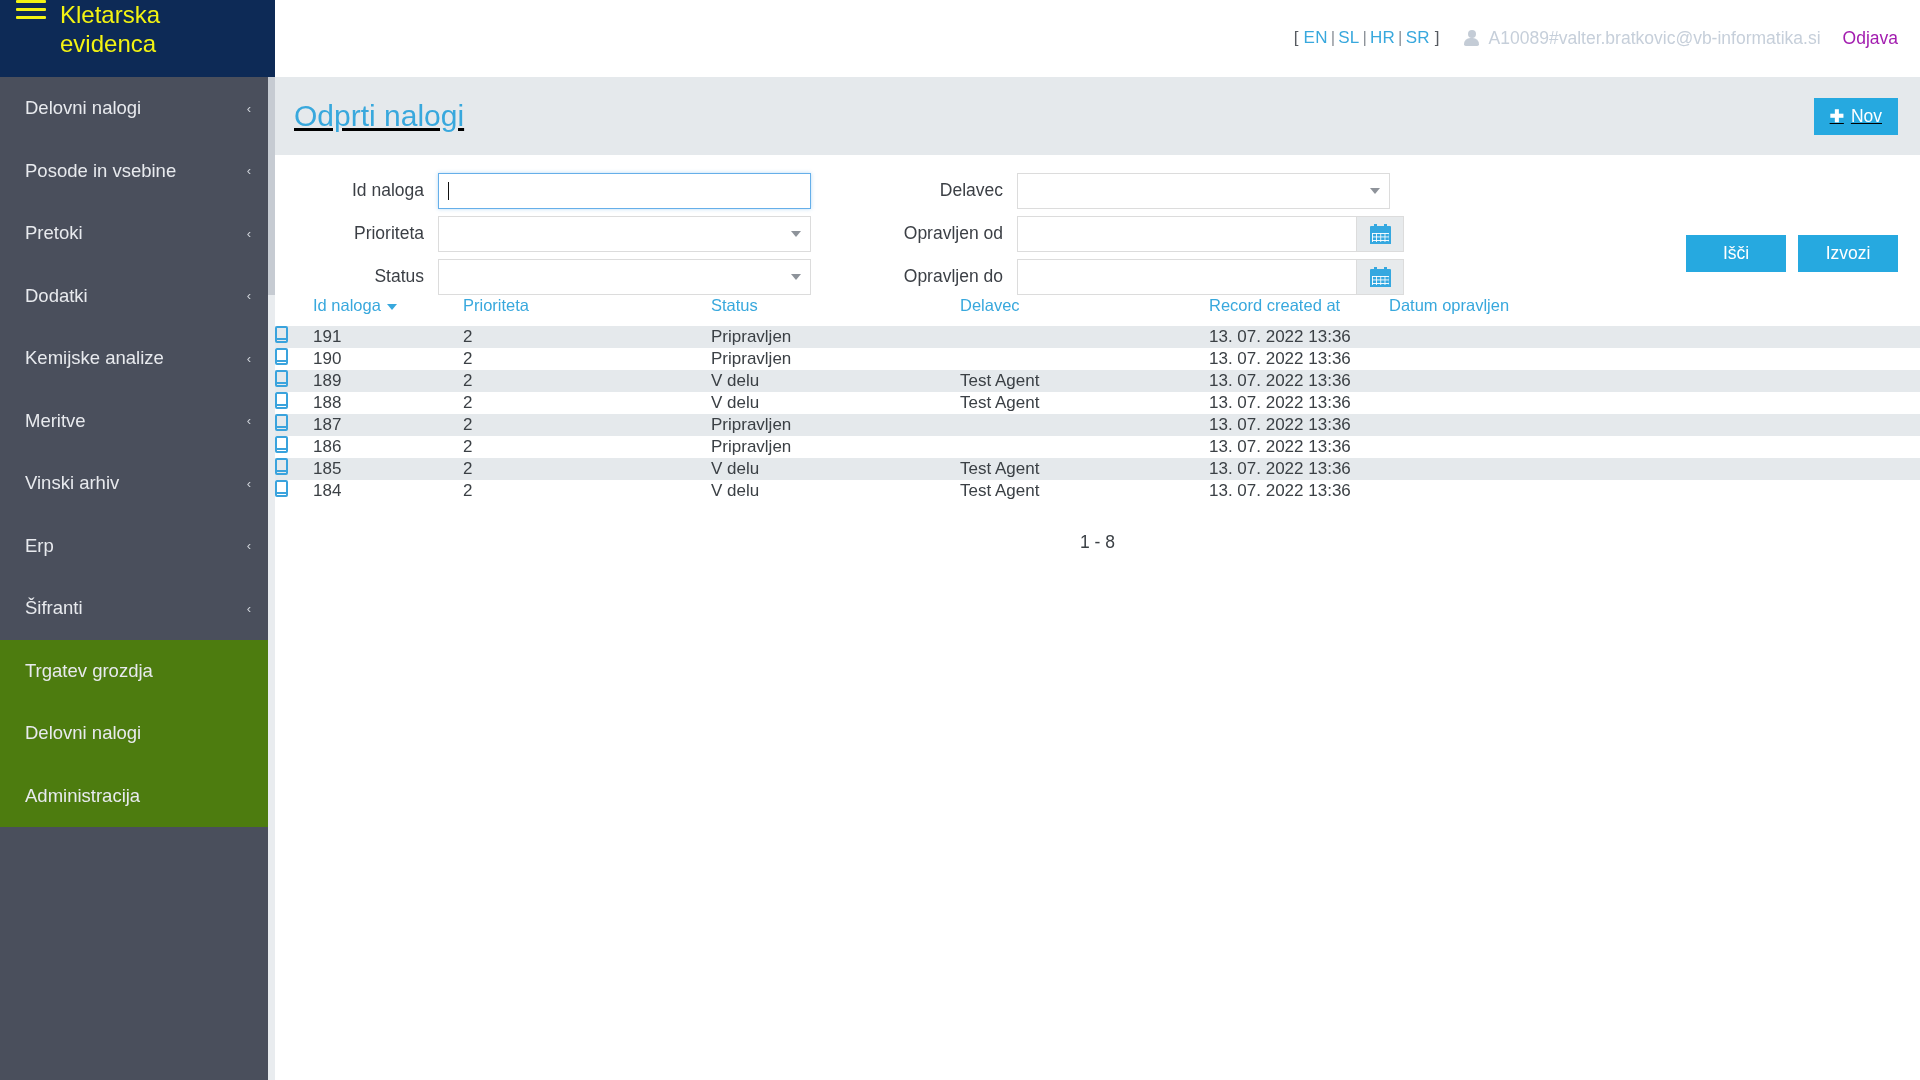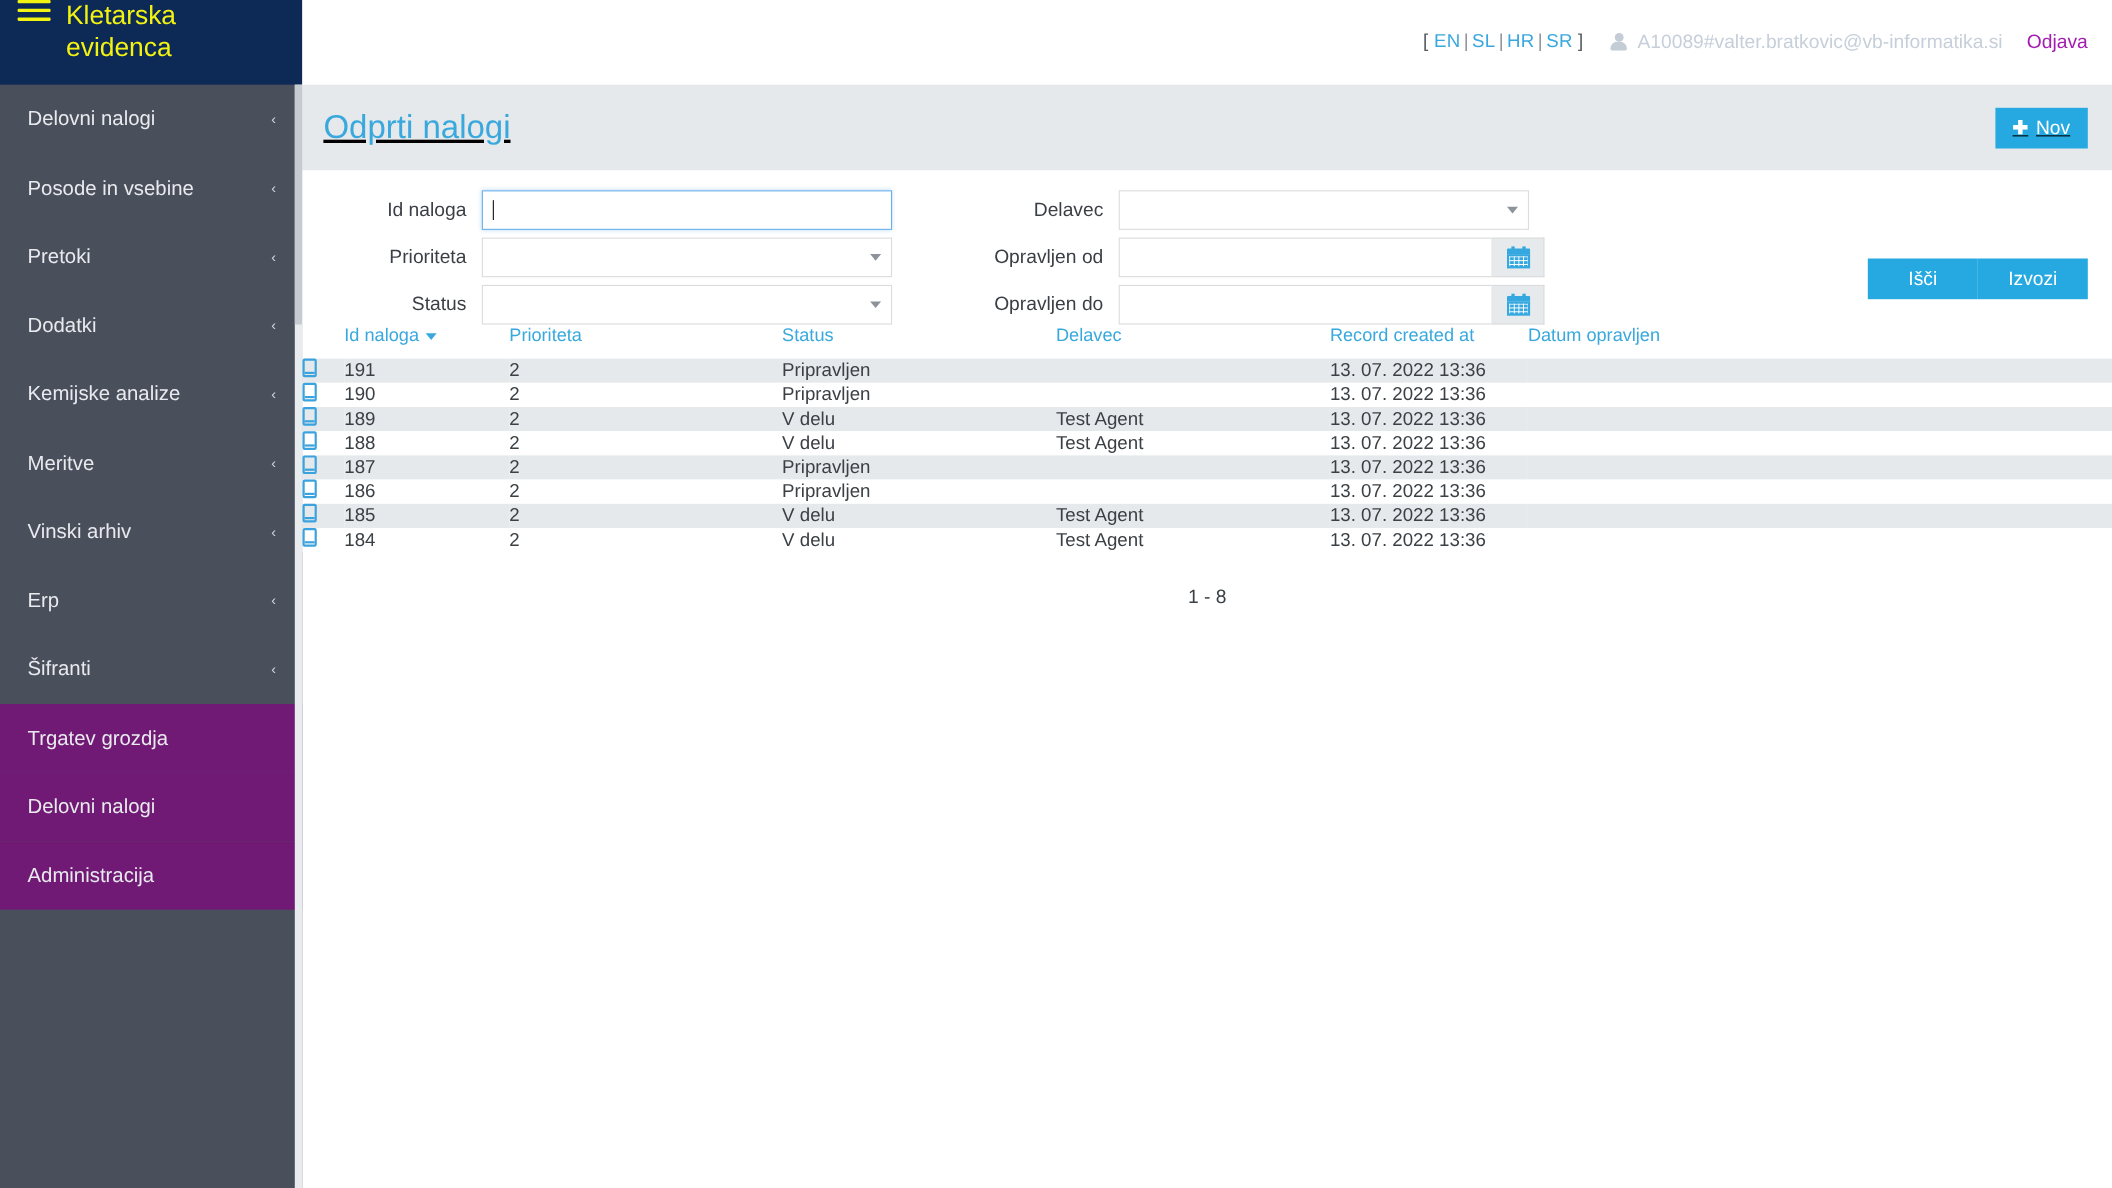--- a/index.html
+++ b/index.html
@@ -41,40 +41,41 @@
     height: 62.5px;
     display: flex; align-items: center;
     padding: 0 24px 0 25px;
     color: #e8eaee;
     font-size: 18.5px;
     font-weight: 400;
     cursor: pointer;
     justify-content: space-between;
     white-space: nowrap;
   }
-  .nav-item.group { background: #701a75; }
+  .nav-item.group { background: #4d7c0f; }
   .nav-item .chev { color: #cfd3d9; font-size: 13px; line-height: 1; }
   .sidebar-scroll {
     position: absolute; right: 0; top: 77px; width: 7px; height: 1003px;
     background: #e9ecef;
   }
   .sidebar-scroll .thumb {
     position: absolute; top: 0; left: 0; width: 7px; height: 218px;
     background: #c6cbd2;
   }
 
   
   .main { flex: 1 1 auto; height: 1080px; position: relative; background: #ffffff; }
 
   .topbar {
     height: 77px;
     background: #ffffff;
     display: flex; align-items: center; justify-content: flex-end;
     padding-right: 22px;
     border-bottom: 1px solid #ffffff;
+    border-radius: 20px;
   }
   .langs { color: #565a60; font-size: 17px; letter-spacing: .2px; margin-right: 24px; }
   .langs a { color: #38a8dd; text-decoration: none; cursor: pointer; }
   .langs .sep { color: #8d9299; padding: 0 3px; }
   .langs .brk { color: #565a60; }
   .userbox { display: flex; align-items: center; gap: 10px; }
   .user-icon { width: 15px; height: 17px; display: inline-block; position: relative; }
   .user-icon::before { content:""; position:absolute; top:0; left:4px; width:8px; height:8px; border-radius:50%; background:#c4ccd6; }
   .user-icon::after { content:""; position:absolute; bottom:1px; left:0; width:15px; height:8px; border-radius:7px 7px 2px 2px; background:#c4ccd6; }
   .username { color: #c6cfda; font-size: 17.5px; }
@@ -135,21 +136,21 @@
   .cal-icon { width: 21px; height: 20px; position: relative; }
   .cal-icon .top { position:absolute;top:2px;left:0;width:21px;height:5px;background:#35a8e0;border-radius:1px 1px 0 0;}
   .cal-icon .pin1,.cal-icon .pin2 { position:absolute;top:0;width:3px;height:4px;background:#35a8e0;}
   .cal-icon .pin1{left:4px;} .cal-icon .pin2{left:14px;}
   .cal-icon .body { position:absolute;top:7px;left:0;width:21px;height:13px;background:#35a8e0;}
   .cal-icon .body::before{content:"";position:absolute;top:2px;left:2px;right:2px;bottom:2px;
     background:
       linear-gradient(to right, #fff 1px, transparent 1px) 0 0/ 4.2px 100%,
       linear-gradient(to bottom, #fff 1px, transparent 1px) 0 0/ 100% 3.5px;}
 
-  .action-btns { position: absolute; right: 22px; bottom: 14px; display: flex; }
+  .action-btns { position: absolute; right: 22px; bottom: 14px; display: flex; gap: 12px; }
   .btn-action { width: 100px; height: 37px; display: flex; align-items: center; justify-content: center; }
 
   
   .tbl { width: 100%; border-collapse: collapse; table-layout: fixed; }
   .tbl thead th {
     text-align: left;
     color: #38a8dd;
     font-size: 16.5px;
     font-weight: 400;
     padding: 10px 0 11px 0;

